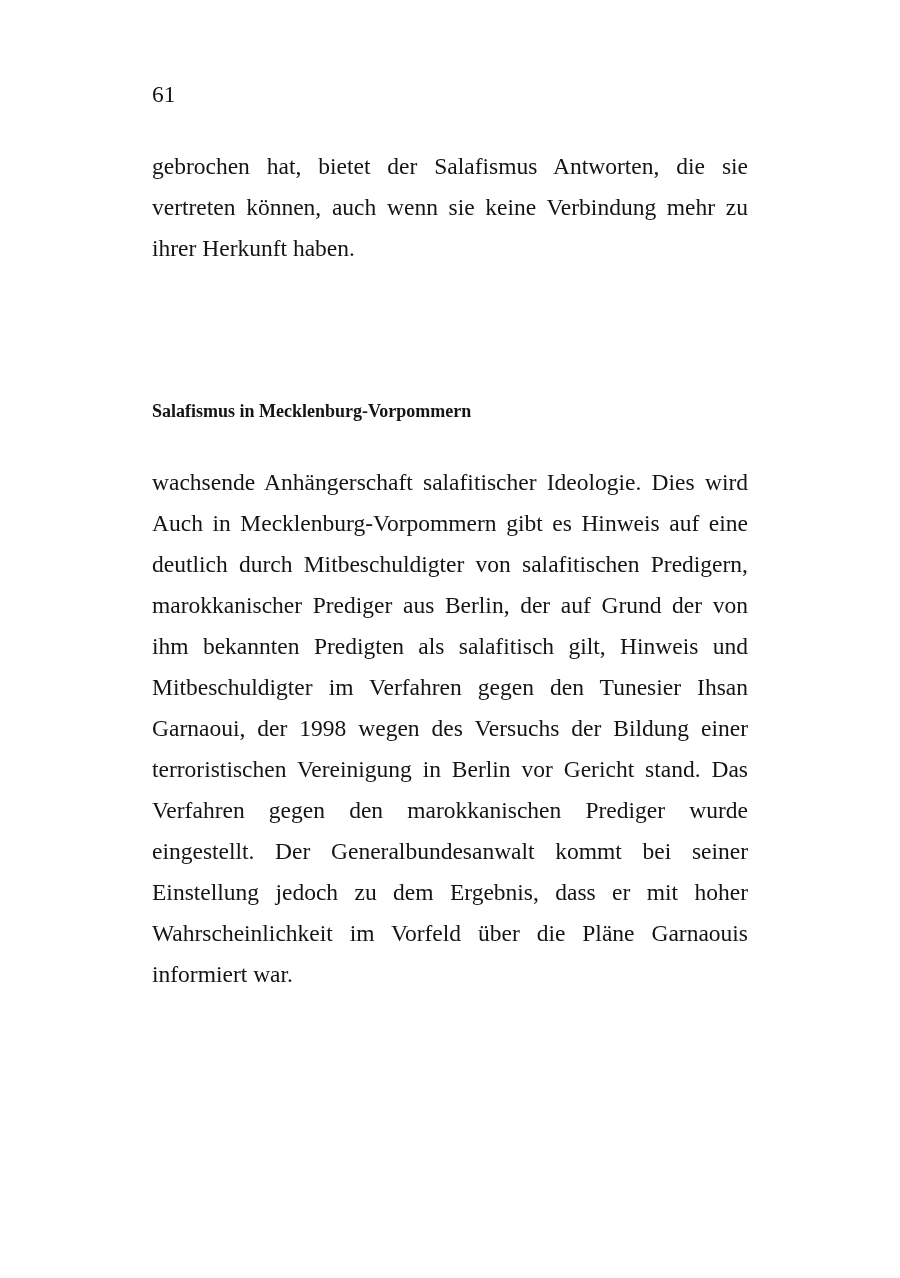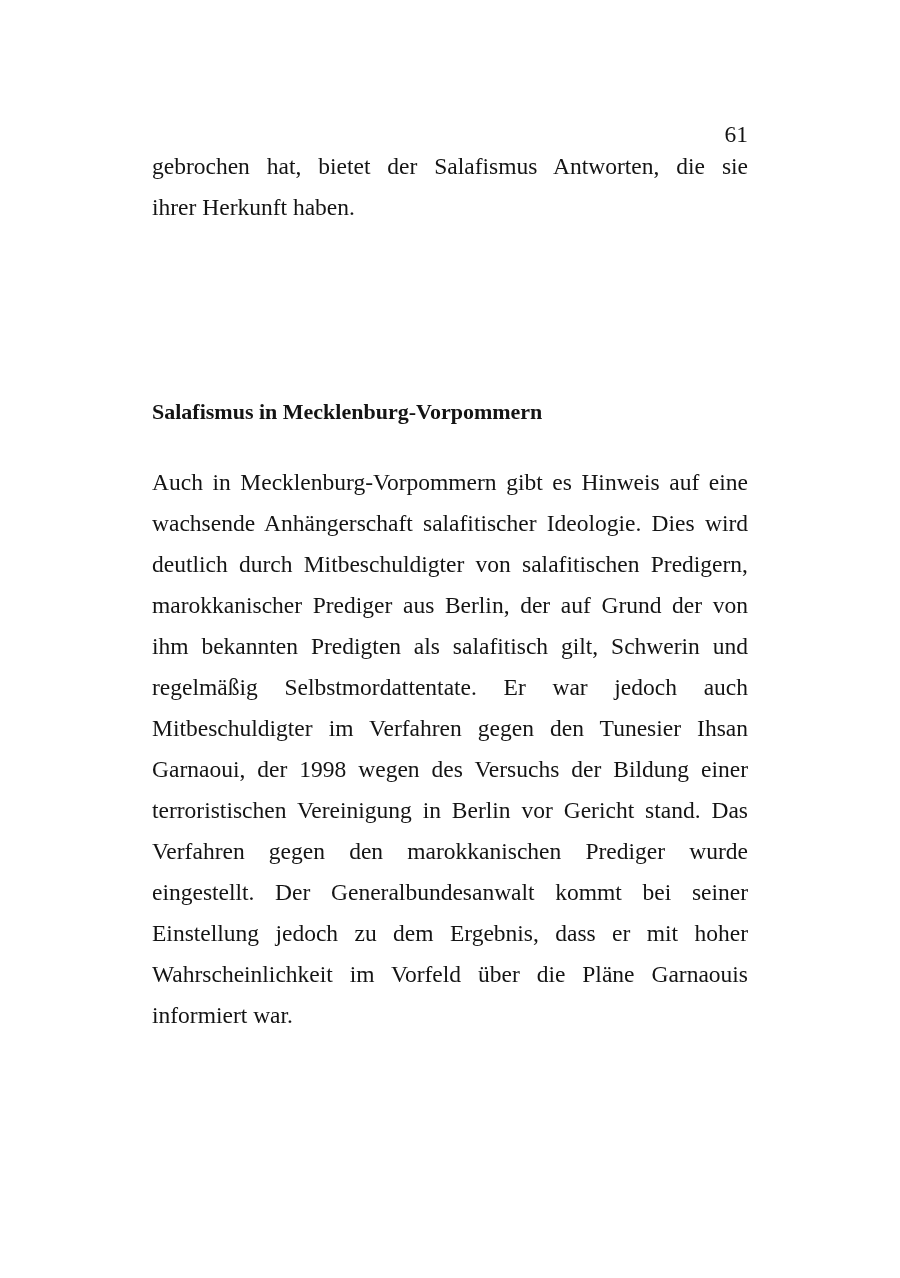--- a/index.html
+++ b/index.html
@@ -23,22 +23,21 @@
     font-size: 23.5px;
     line-height: 41px;
   }
   .textblock {
     position: absolute;
     left: 152px;
     width: 596px;
   }
   .page-number {
     top: 74px;
-    text-align: right;
-    margin-top: 40px;
+    text-align: left;
   }
   .intro-paragraph {
     top: 146px;
   }
   .section-heading {
     top: 391px;
     font-weight: bold;
     text-align: left;
   }
   .body-paragraph {
@@ -59,32 +58,32 @@
 </style>
 </head>
 <body>
 
 <div class="page">
 
   <div class="textblock page-number">61</div>
 
   <div class="textblock intro-paragraph">
       <div class="tline">gebrochen hat, bietet der Salafismus Antworten, die sie</div>
+      <div class="tline">vertreten können, auch wenn sie keine Verbindung mehr zu</div>
       <div class="tline tline-last">ihrer Herkunft haben.</div>
     </div>
 
-  <h2 class="textblock section-heading" style="margin:0; font-size:22px; line-height:41px;">Salafismus in Mecklenburg-Vorpommern</h2>
+  <h2 class="textblock section-heading" style="margin:0; font-size:18px; line-height:41px;">Salafismus in Mecklenburg-Vorpommern</h2>
 
   <div class="textblock body-paragraph">
+      <div class="tline">wachsende Anhängerschaft salafitischer Ideologie. Dies wird</div>
       <div class="tline">Auch in Mecklenburg-Vorpommern gibt es Hinweis auf eine</div>
-      <div class="tline">wachsende Anhängerschaft salafitischer Ideologie. Dies wird</div>
       <div class="tline">deutlich durch Mitbeschuldigter von salafitischen Predigern,</div>
       <div class="tline">marokkanischer Prediger aus Berlin, der auf Grund der von</div>
-      <div class="tline">ihm bekannten Predigten als salafitisch gilt, Schwerin und</div>
-      <div class="tline">regelmäßig Selbstmordattentate. Er war jedoch auch</div>
+      <div class="tline">ihm bekannten Predigten als salafitisch gilt, Hinweis und</div>
       <div class="tline">Mitbeschuldigter im Verfahren gegen den Tunesier Ihsan</div>
       <div class="tline">Garnaoui, der 1998 wegen des Versuchs der Bildung einer</div>
       <div class="tline">terroristischen Vereinigung in Berlin vor Gericht stand. Das</div>
       <div class="tline">Verfahren gegen den marokkanischen Prediger wurde</div>
       <div class="tline">eingestellt. Der Generalbundesanwalt kommt bei seiner</div>
       <div class="tline">Einstellung jedoch zu dem Ergebnis, dass er mit hoher</div>
       <div class="tline">Wahrscheinlichkeit im Vorfeld über die Pläne Garnaouis</div>
       <div class="tline tline-last">informiert war.</div>
     </div>
 

